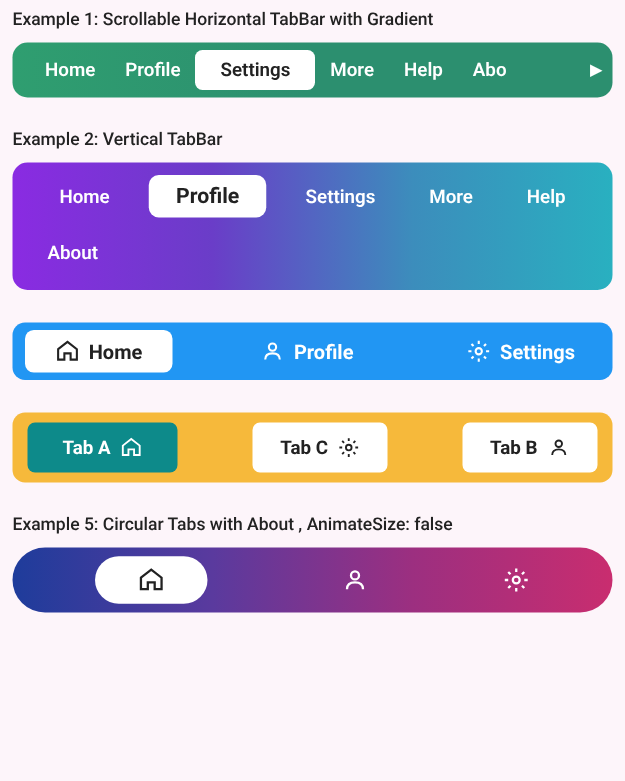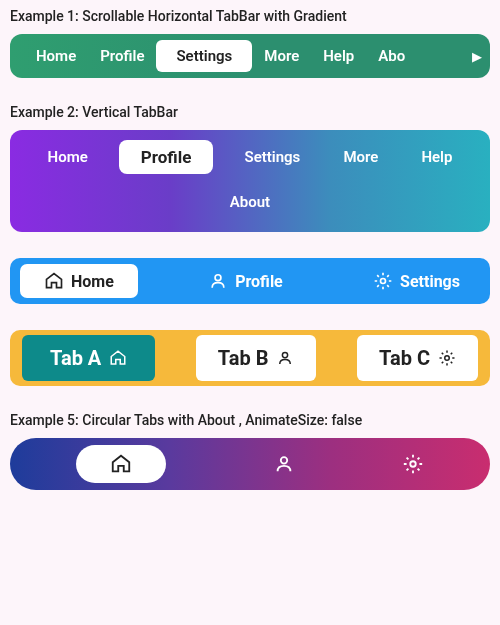--- a/index.html
+++ b/index.html
@@ -11,33 +11,33 @@
     
     .bar1 { background: linear-gradient(to right, #2f9e70, #2c8f6f, #2c8f6f); border-radius: 12px; height: 44px; display: flex; align-items: center; padding: 0 8px 0 14px; overflow: hidden; position: relative; }
     .tab1 { color: white; font-weight: 600; font-size: 15px; padding: 7px 12px; cursor: pointer; }
     .tab1.active { background: white; color: #222; border-radius: 6px; padding: 7px 20px; }
     .arrow { position: absolute; right: 8px; color: white; font-size: 13px; }
     .tab1.cut { padding-right: 0; }
 
     
     .bar2 { background: linear-gradient(to right, #8a2be2, #6a3dc8, #3c8dbc, #29b0c0); border-radius: 12px; padding: 10px 16px 14px; }
     .row2 { display: flex; justify-content: space-around; align-items: center; }
-    .row2b { justify-content: center; gap: 50px; margin-top: 12px; }
+    .row2b { justify-content: flex-start; gap: 50px; margin-top: 12px; }
     .tab2 { color: white; font-weight: 600; font-size: 15px; padding: 7px 12px; cursor: pointer; }
     .tab2.active { background: white; color: #222; border-radius: 8px; padding: 7px 22px; font-size: 17px; font-weight: 700; }
 
     
     .bar3 { background: #2196f3; border-radius: 10px; height: 46px; display: flex; align-items: center; padding: 0 10px; gap: 6px; justify-content: space-between; }
     .tab3 { display: flex; align-items: center; gap: 7px; color: white; font-weight: 700; font-size: 16px; cursor: pointer; padding: 7px 20px; }
     .tab3.active { background: white; color: #222; border-radius: 7px; padding: 7px 24px; }
     .ic3 { width: 20px; height: 20px; }
 
     
     .bar4 { background: #f6b93b; border-radius: 10px; height: 56px; display: flex; align-items: center; padding: 0 12px; gap: 14px; justify-content: space-between; }
-    .tab4 { display: flex; align-items: center; gap: 8px; background: white; color: #222; font-weight: 700; font-size: 20px; border-radius: 6px; padding: 11px 22px; cursor: pointer; }
+    .tab4 { display: flex; align-items: center; gap: 8px; background: white; color: #222; font-weight: 700; font-size: 15px; border-radius: 6px; padding: 11px 22px; cursor: pointer; }
     .tab4.active { background: #0d8a8a; color: white; padding: 11px 28px; }
     .ic4 { width: 18px; height: 18px; }
 
     
     .bar5 { background: linear-gradient(to right, #1e3c9b, #5a3a9e, #9c2f80, #c92d6f); border-radius: 30px; height: 52px; display: flex; align-items: center; padding: 0 18px; gap: 10px; justify-content: space-around; }
     .tab5 { cursor: pointer; display: flex; align-items: center; justify-content: center; }
     .tab5.active { background: white; border-radius: 22px; padding: 8px 34px; }
     .ic5 { width: 22px; height: 22px; color: white; }
     .tab5.active .ic5 { color: #222; }
 
@@ -117,29 +117,29 @@
 
 <div class="example">
   <div class="bar4">
     <div class="tab4 active">
       <span>Tab A</span>
       <svg class="ic4" viewBox="0 0 24 24">
           <use href="#i-home"></use>
         </svg>
     </div>
     <div class="tab4">
+      <span>Tab C</span>
+      <svg class="ic4" viewBox="0 0 24 24">
+          <use href="#i-settings"></use>
+        </svg>
+    </div>
+    <div class="tab4">
       <span>Tab B</span>
       <svg class="ic4" viewBox="0 0 24 24">
           <use href="#i-person"></use>
-        </svg>
-    </div>
-    <div class="tab4">
-      <span>Tab C</span>
-      <svg class="ic4" viewBox="0 0 24 24">
-          <use href="#i-settings"></use>
         </svg>
     </div>
   </div>
 </div>
 
 <div class="example ex5">
   <div class="title">Example 5: Circular Tabs with About , AnimateSize: false</div>
   <div class="bar5">
     <div class="tab5 active">
       <svg class="ic5" viewBox="0 0 24 24">

